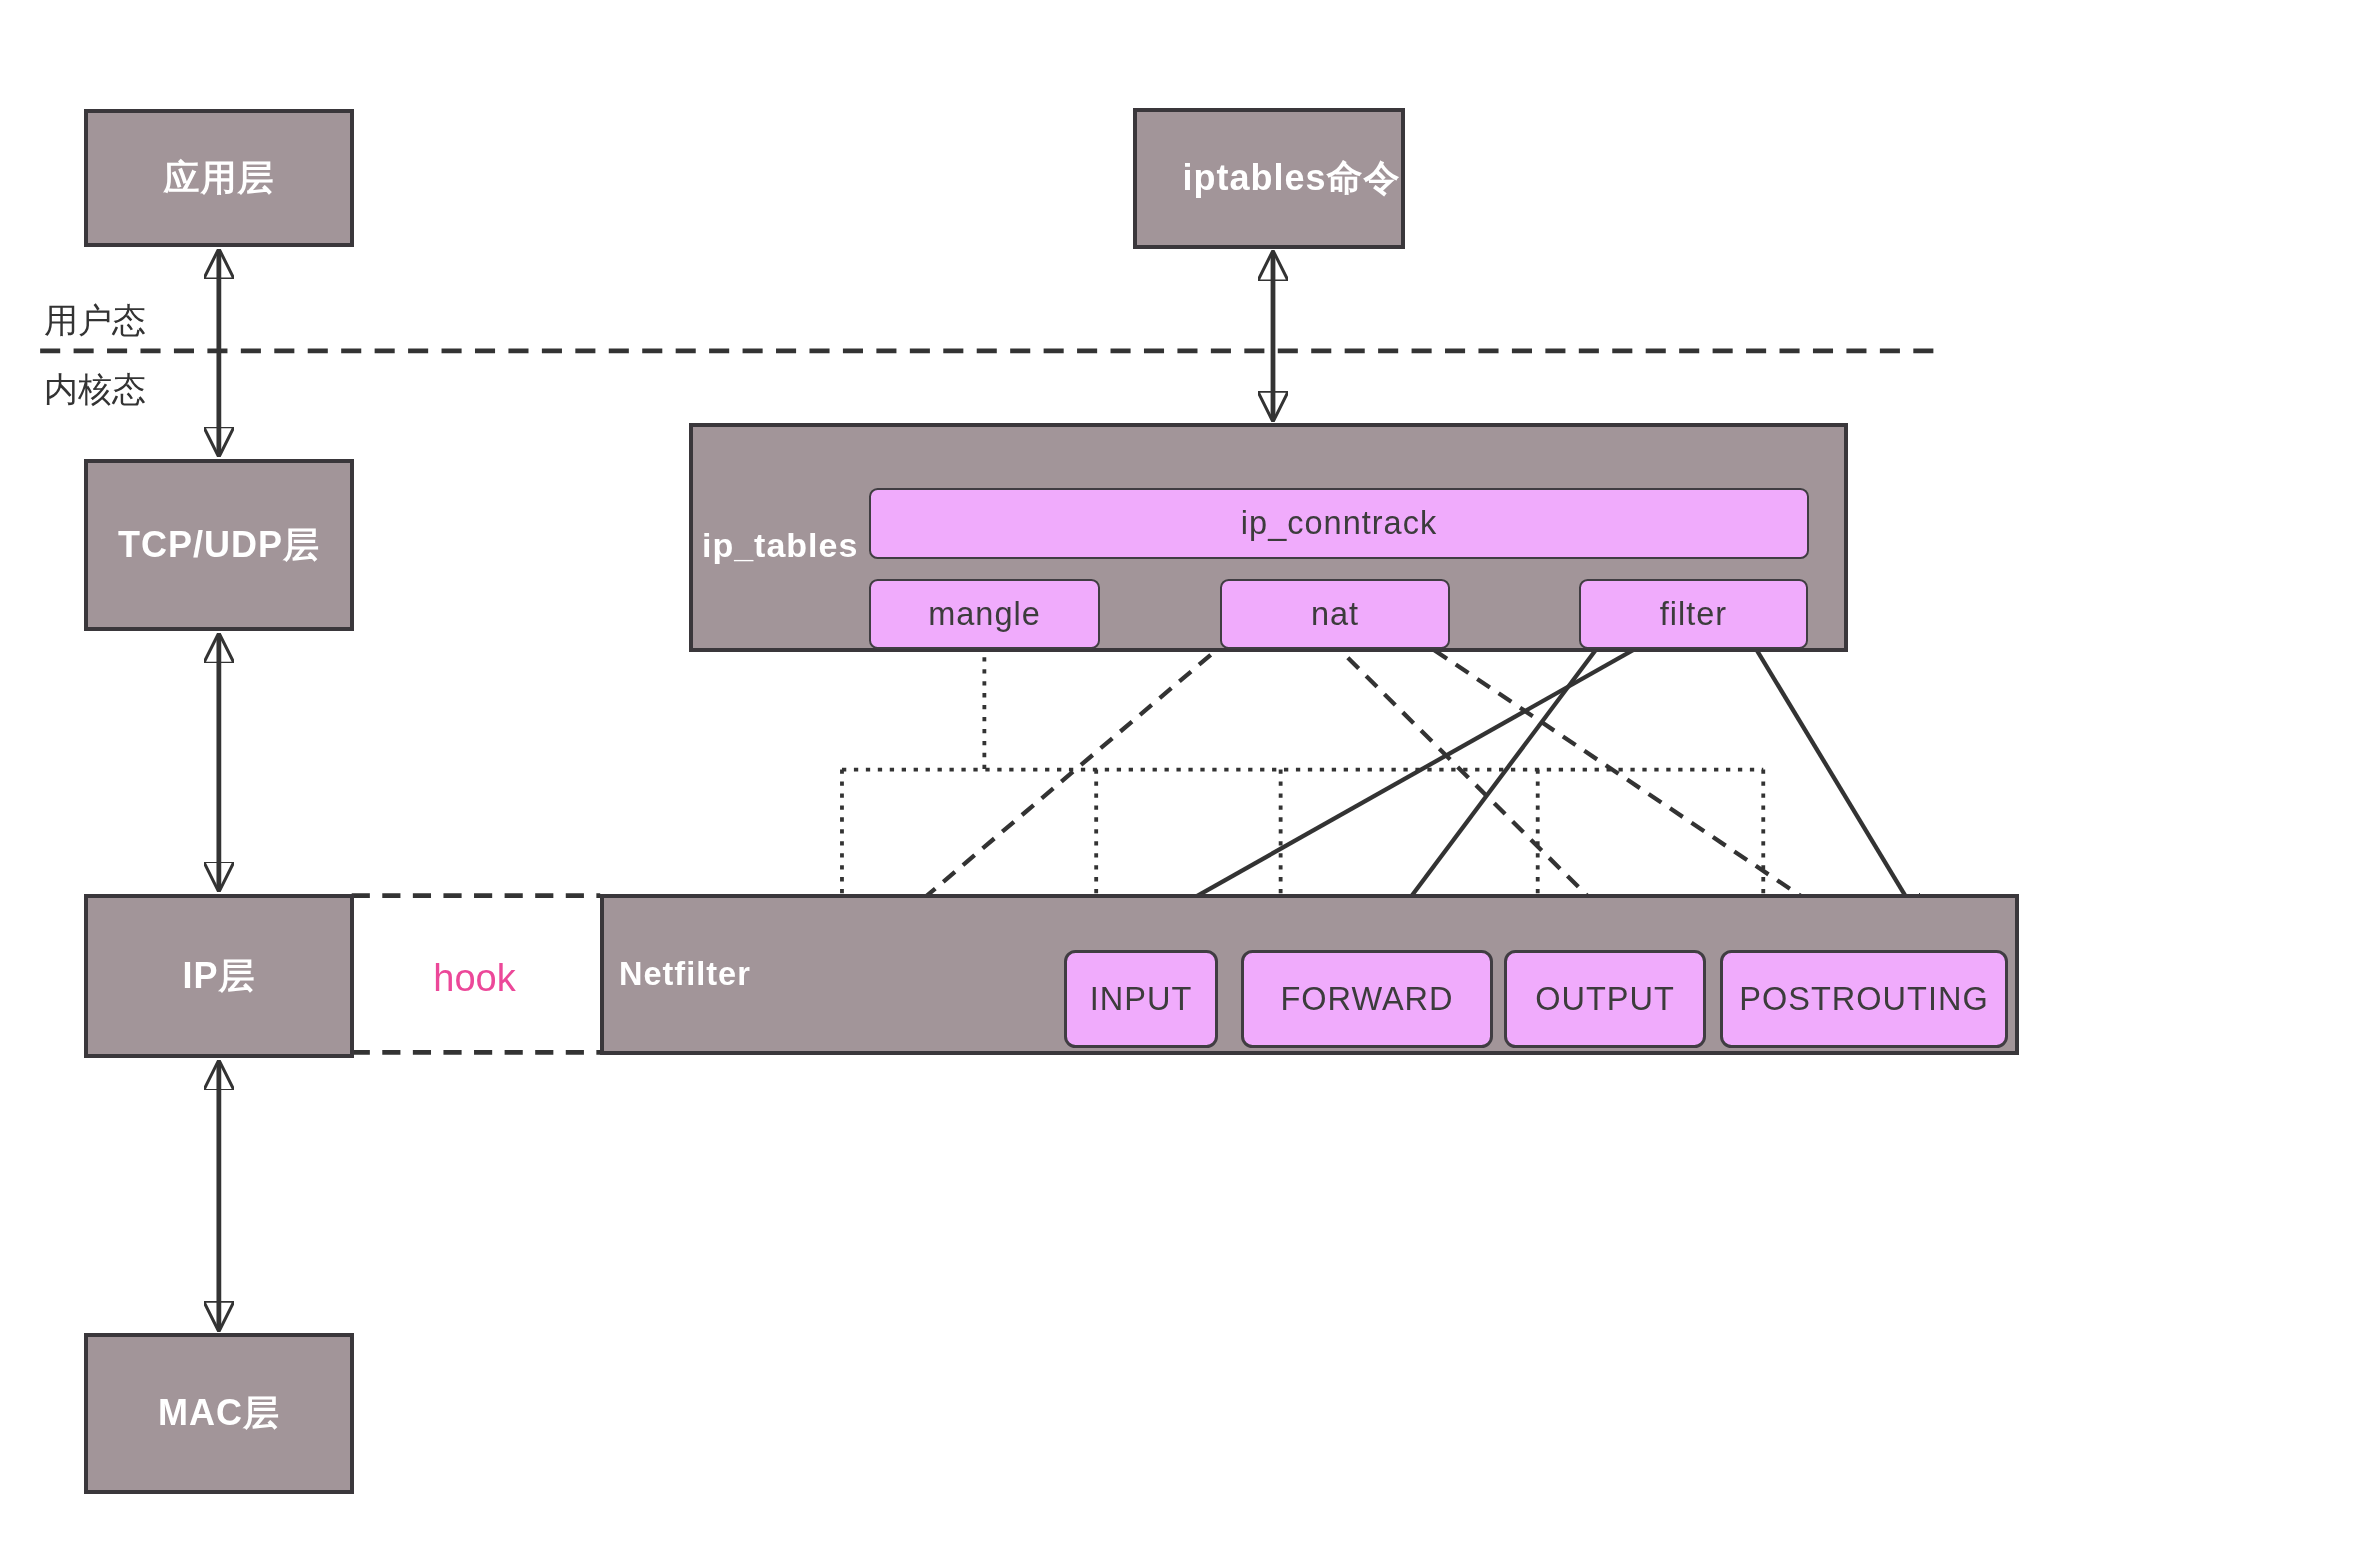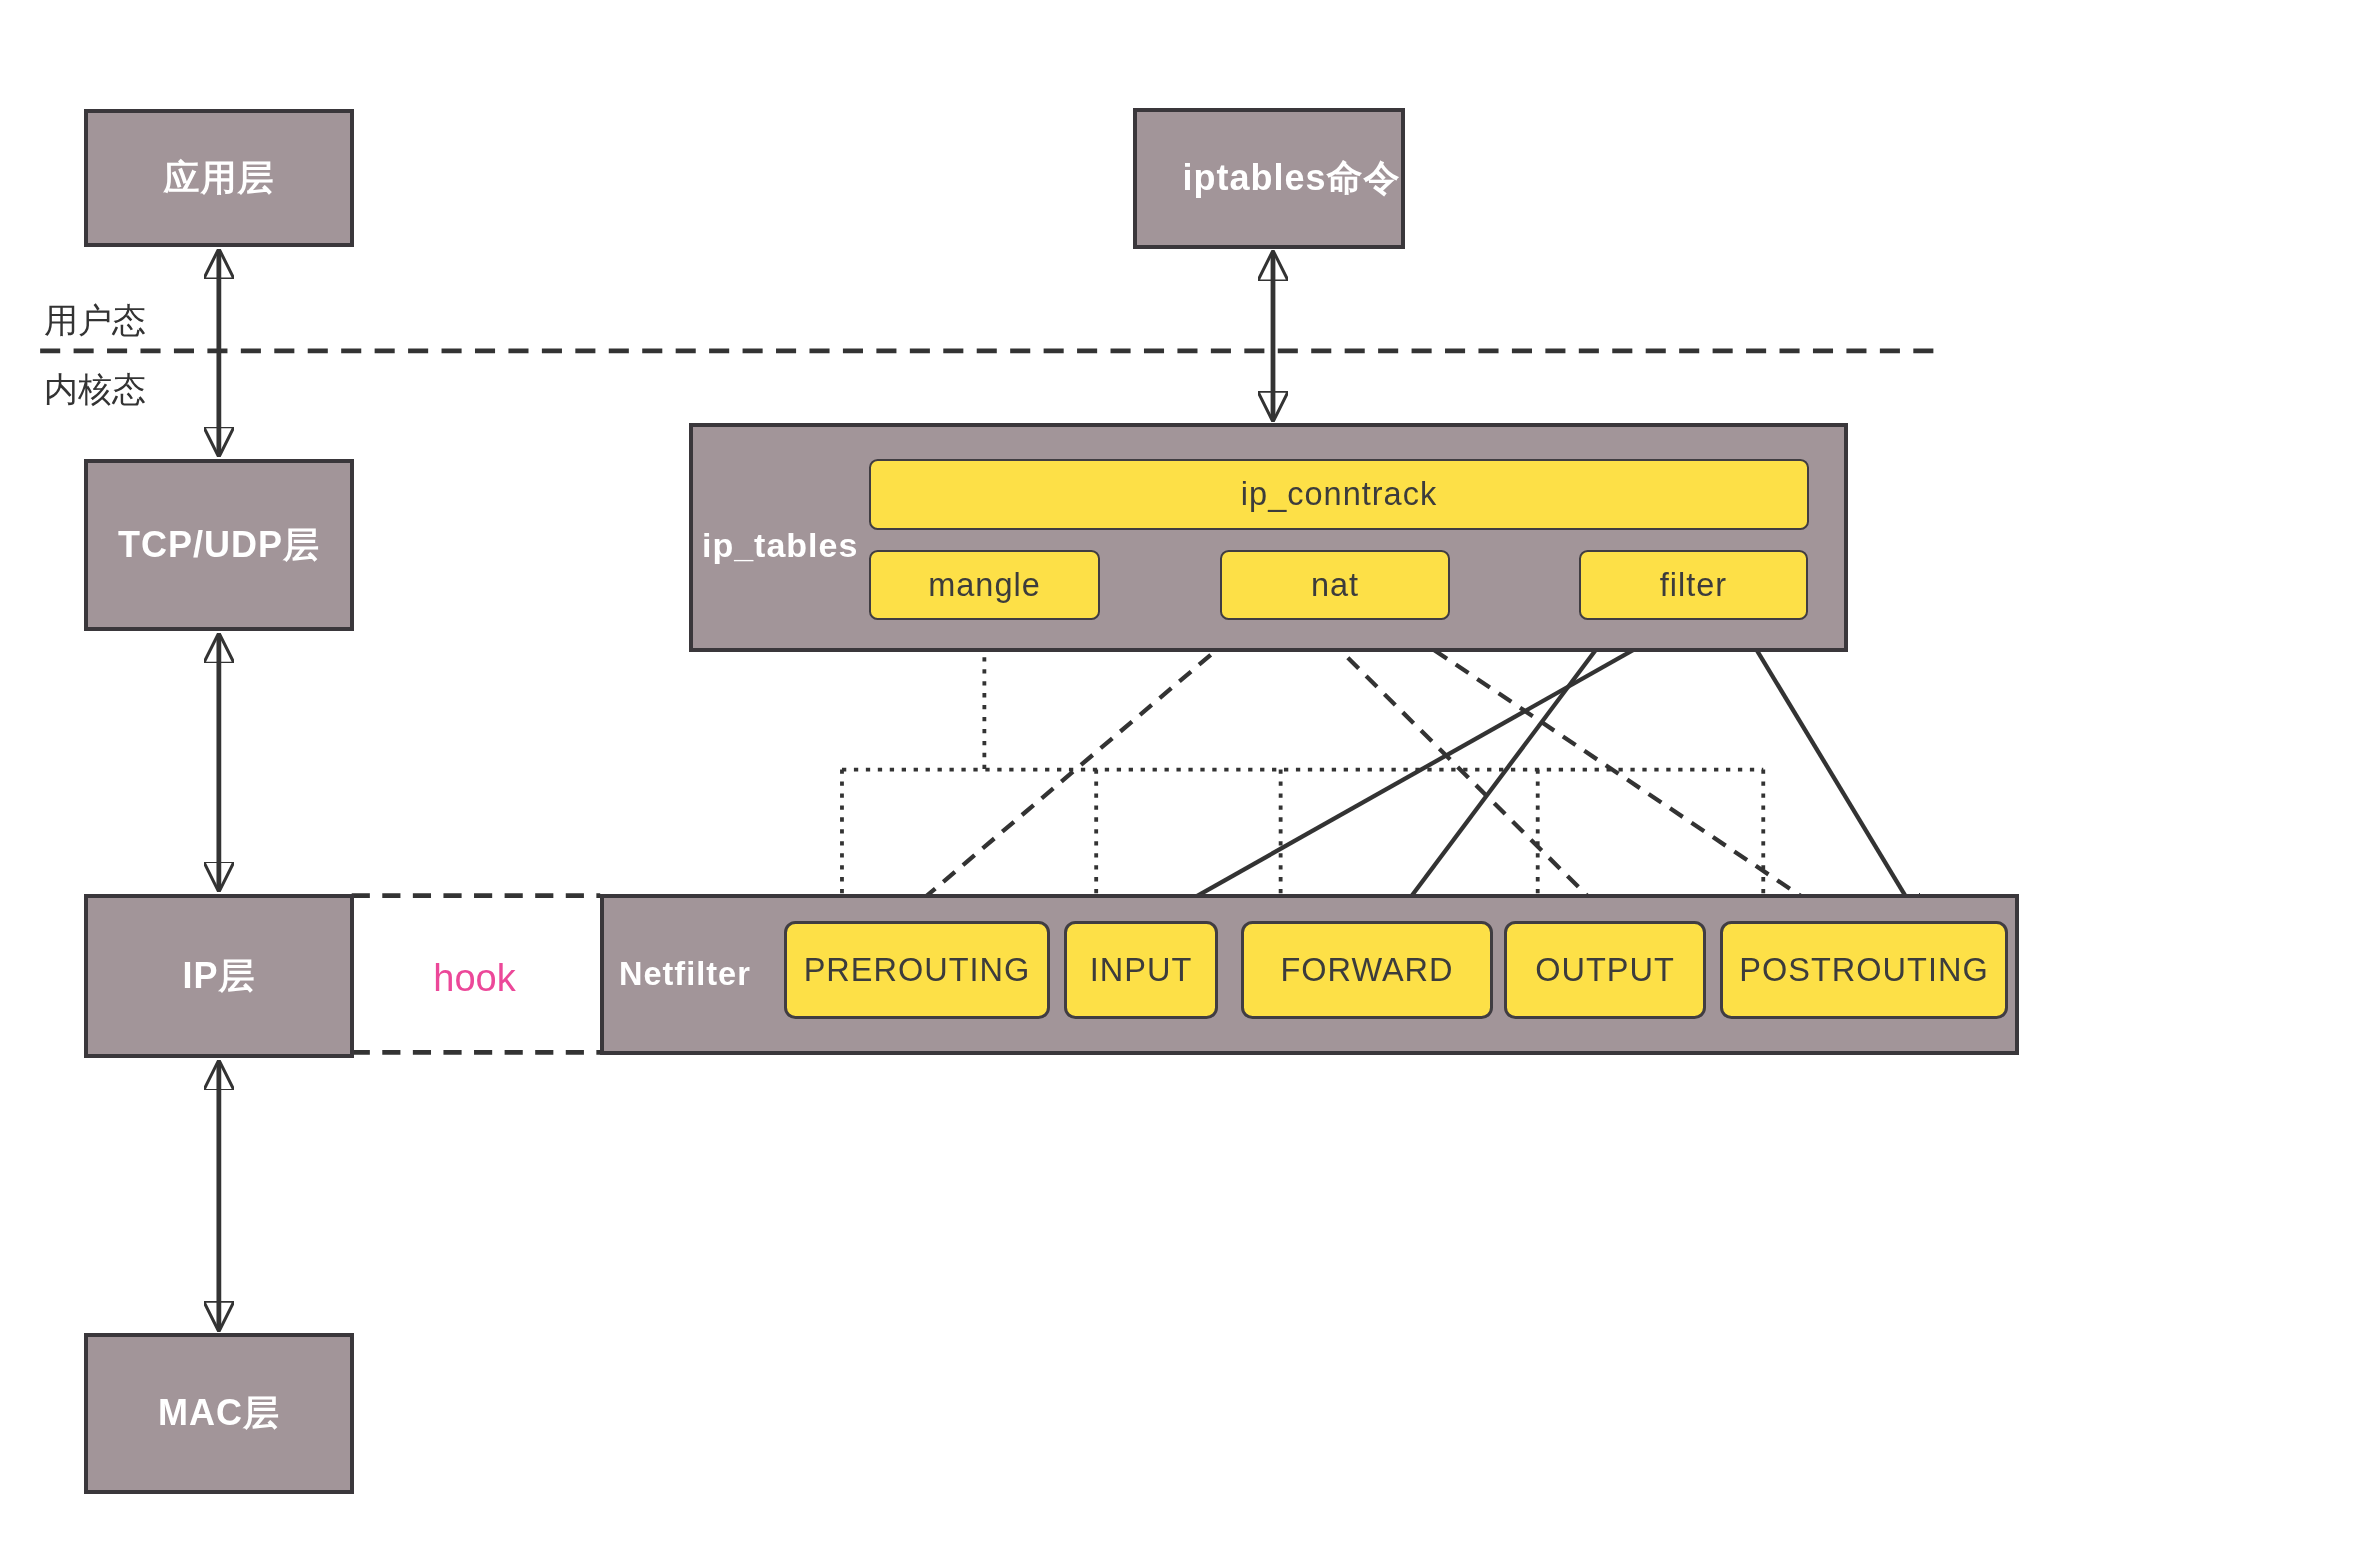--- a/index.html
+++ b/index.html
@@ -28,27 +28,28 @@
     position:absolute;
     background:var(--box-fill);
     border:4.8px solid var(--box-border);
     box-sizing:border-box;
     display:flex;align-items:center;justify-content:center;
     color:#ffffff;font-weight:600;font-size:36px;
     letter-spacing:1px;
   }
   .white-box{
     position:absolute;
-    background:#fde047;
+    background:#f0abfc;
     border:3.8px solid #403d42;
     border-radius:11.5px;
     box-sizing:border-box;
     display:flex;align-items:center;justify-content:center;
     color:#3c3c3c;font-size:32.5px;font-weight:400;
     letter-spacing:1px;
+    margin-top:29px;
   }
   .free-label{
     position:absolute;
     color:var(--dark-text);
     font-size:34px;
   }
   .inner-label{
     position:absolute;
     color:#ffffff;font-weight:600;font-size:34px;
     letter-spacing:1px;
@@ -133,23 +134,20 @@
   <div class="white-box" style="left:1220px;top:550px;width:230px;height:70px;border-width:2.9px;border-radius:8.6px;">
     <span>nat</span>
   </div>
   <div class="white-box" style="left:1579px;top:550px;width:229px;height:70px;border-width:2.9px;border-radius:8.6px;">
     <span>filter</span>
   </div>
 
   <div class="mauve-box" style="left:600px;top:894px;width:1419px;height:161px;"></div>
   <span class="inner-label" style="left:619px;top:956px;font-size:32.5px;">Netfilter</span>
 
-  <div class="white-box" style="left:784px;top:921px;width:266px;height:98px;">
-    <span>PREROUTING</span>
-  </div>
   <div class="white-box" style="left:1064px;top:921px;width:154px;height:98px;">
     <span>INPUT</span>
   </div>
   <div class="white-box" style="left:1504px;top:921px;width:202px;height:98px;">
     <span>OUTPUT</span>
   </div>
   <div class="white-box" style="left:1241px;top:921px;width:252px;height:98px;">
     <span>FORWARD</span>
   </div>
   <div class="white-box" style="left:1720px;top:921px;width:288px;height:98px;">

